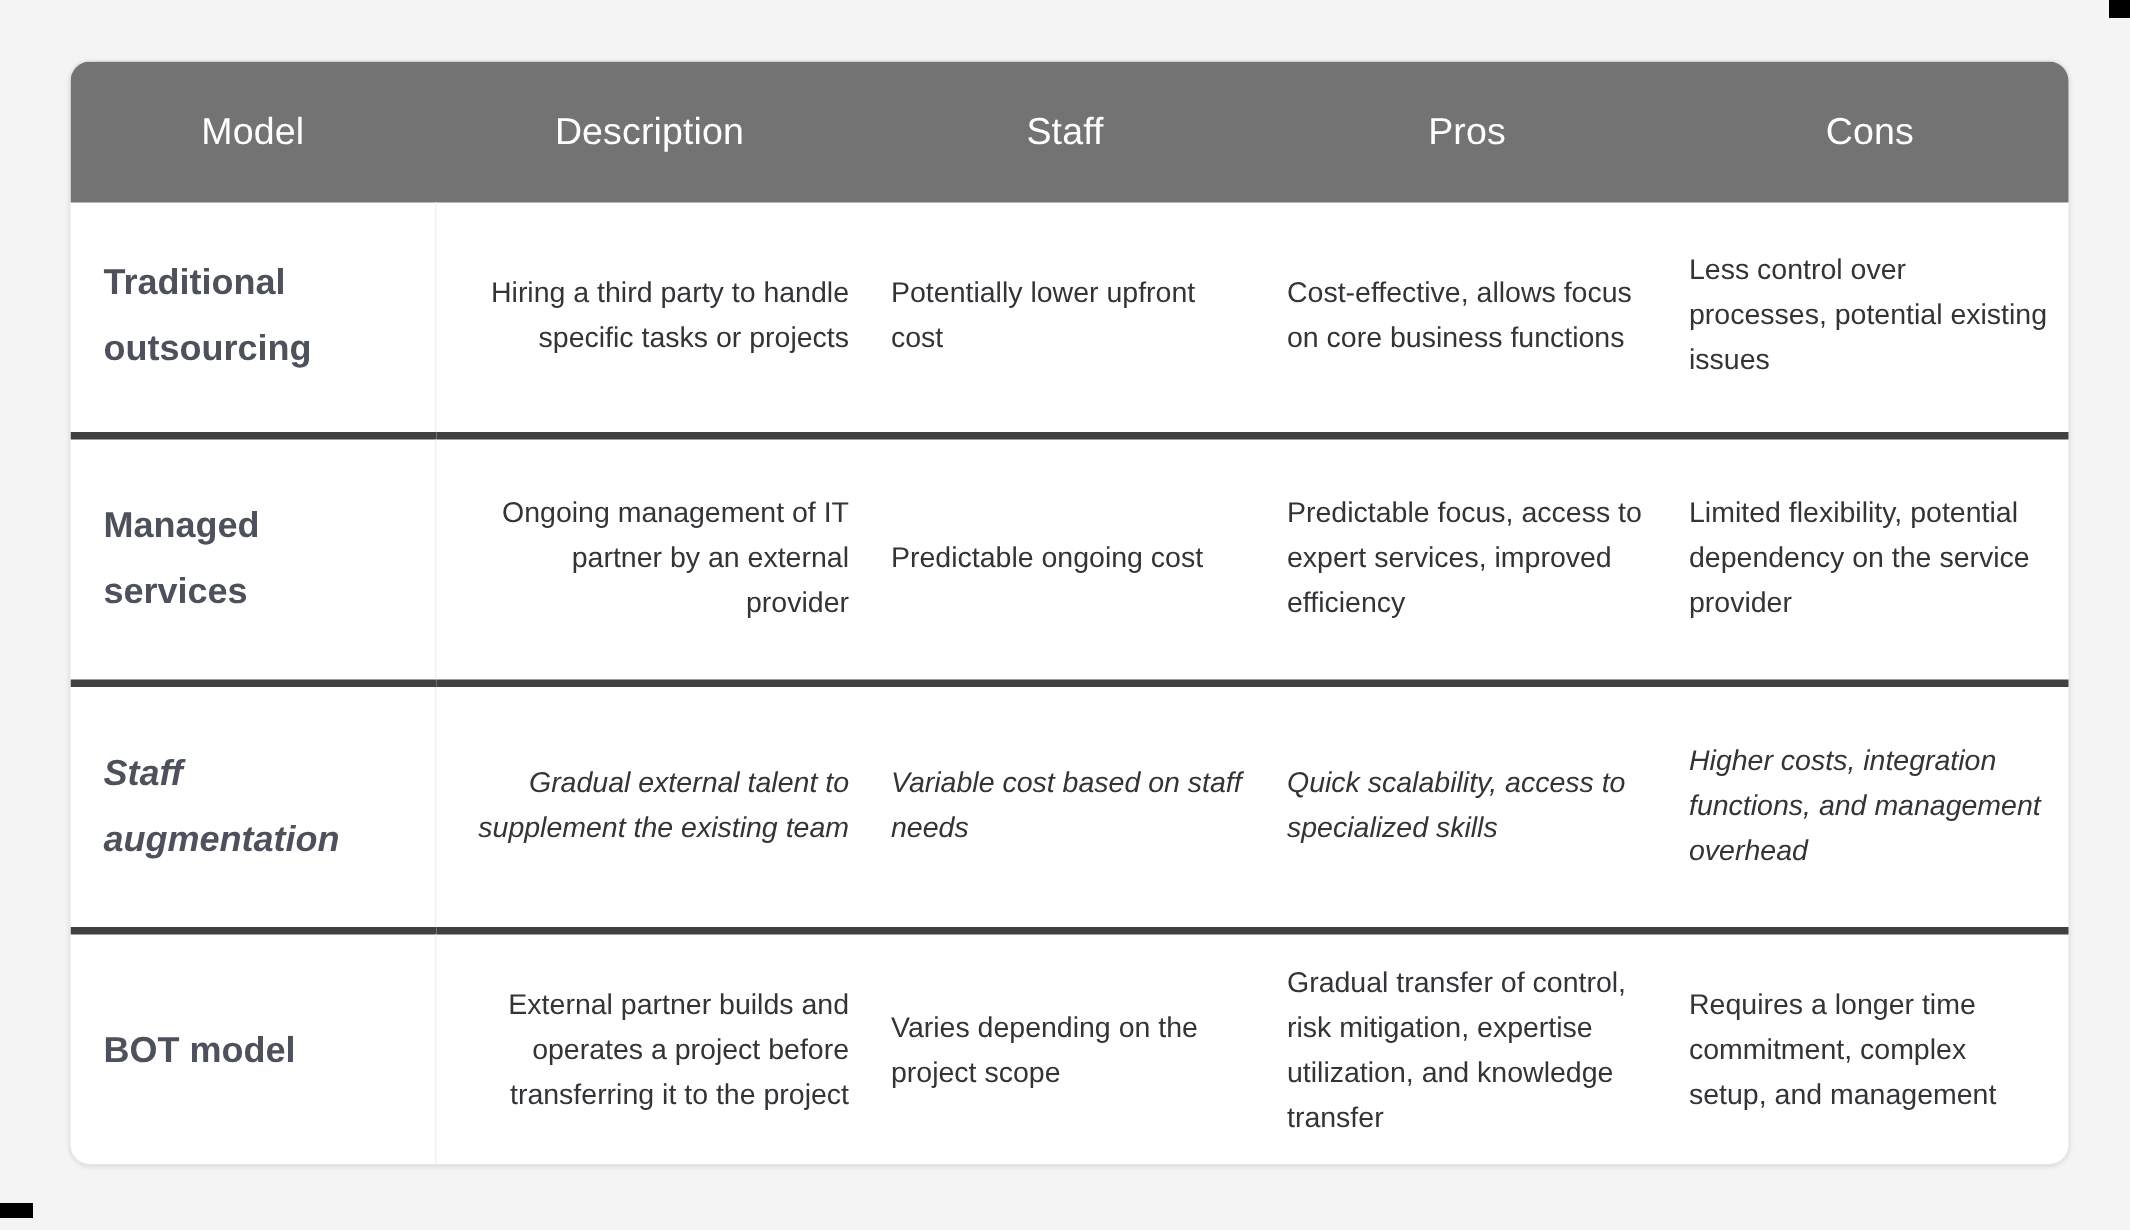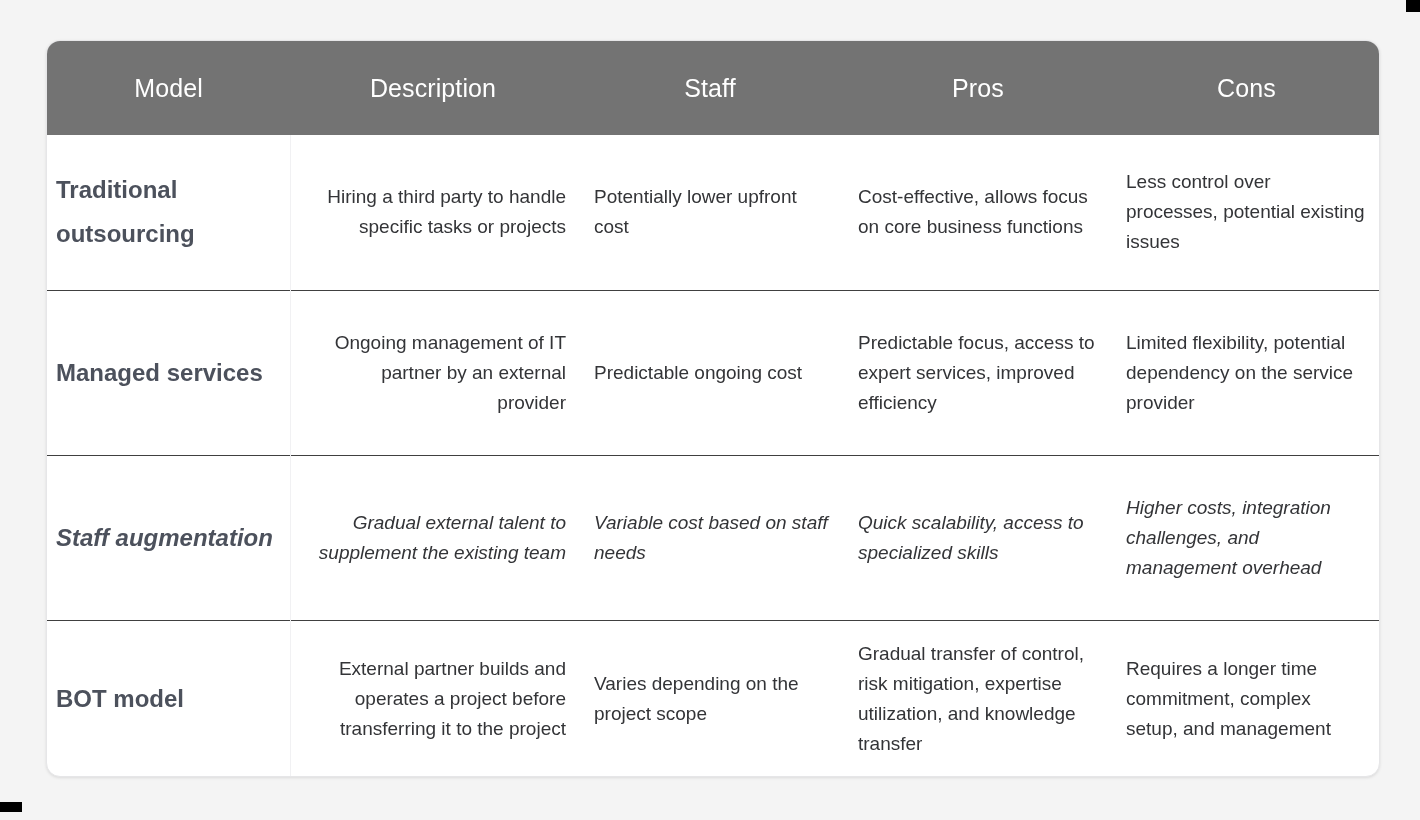--- a/index.html
+++ b/index.html
@@ -55,34 +55,34 @@
     height: 94px;
     vertical-align: middle;
     letter-spacing: 0.1px;
   }
 
   tbody td {
     font-size: 19px;
     line-height: 30px;
     color: #333437;
     vertical-align: middle;
-    border-top: 1px solid #404040;
+    border-top: 5px solid #404040;
     padding: 18px 16px;
     box-sizing: border-box;
   }
   tbody tr:first-child td {
     border-top: none;
   }
 
   td.col-model {
     font-size: 24px;
     line-height: 44px;
     font-weight: bold;
     color: #4c515c;
-    padding-left: 9px;
+    padding-left: 22px;
     padding-right: 14px;
     border-right: 1px solid #f1f1f3;
   }
 
   td.col-desc   { padding-left: 18px; padding-right: 10px; text-align: right; }
   td.col-cost   { padding-left: 18px; padding-right: 10px; }
   td.col-pros   { padding-left: 14px; padding-right: 10px; }
   td.col-cons   { padding-left: 14px; padding-right: 14px; }
 
   
@@ -135,21 +135,21 @@
         <td class="col-desc">Ongoing management of IT partner by an external provider</td>
         <td class="col-cost">Predictable ongoing cost</td>
         <td class="col-pros">Predictable focus, access to expert services, improved efficiency</td>
         <td class="col-cons">Limited flexibility, potential dependency on the service provider</td>
       </tr>
       <tr class="row-2">
         <td class="col-model">Staff augmentation</td>
         <td class="col-desc">Gradual external talent to supplement the existing team</td>
         <td class="col-cost">Variable cost based on staff needs</td>
         <td class="col-pros">Quick scalability, access to specialized skills</td>
-        <td class="col-cons">Higher costs, integration challenges, and management overhead</td>
+        <td class="col-cons">Higher costs, integration functions, and management overhead</td>
       </tr>
       <tr class="row-3">
         <td class="col-model">BOT model</td>
         <td class="col-desc">External partner builds and operates a project before transferring it to the project</td>
         <td class="col-cost">Varies depending on the project scope</td>
         <td class="col-pros">Gradual transfer of control, risk mitigation, expertise utilization, and knowledge transfer</td>
         <td class="col-cons">Requires a longer time commitment, complex setup, and management</td>
       </tr>
     </tbody>
   </table>

